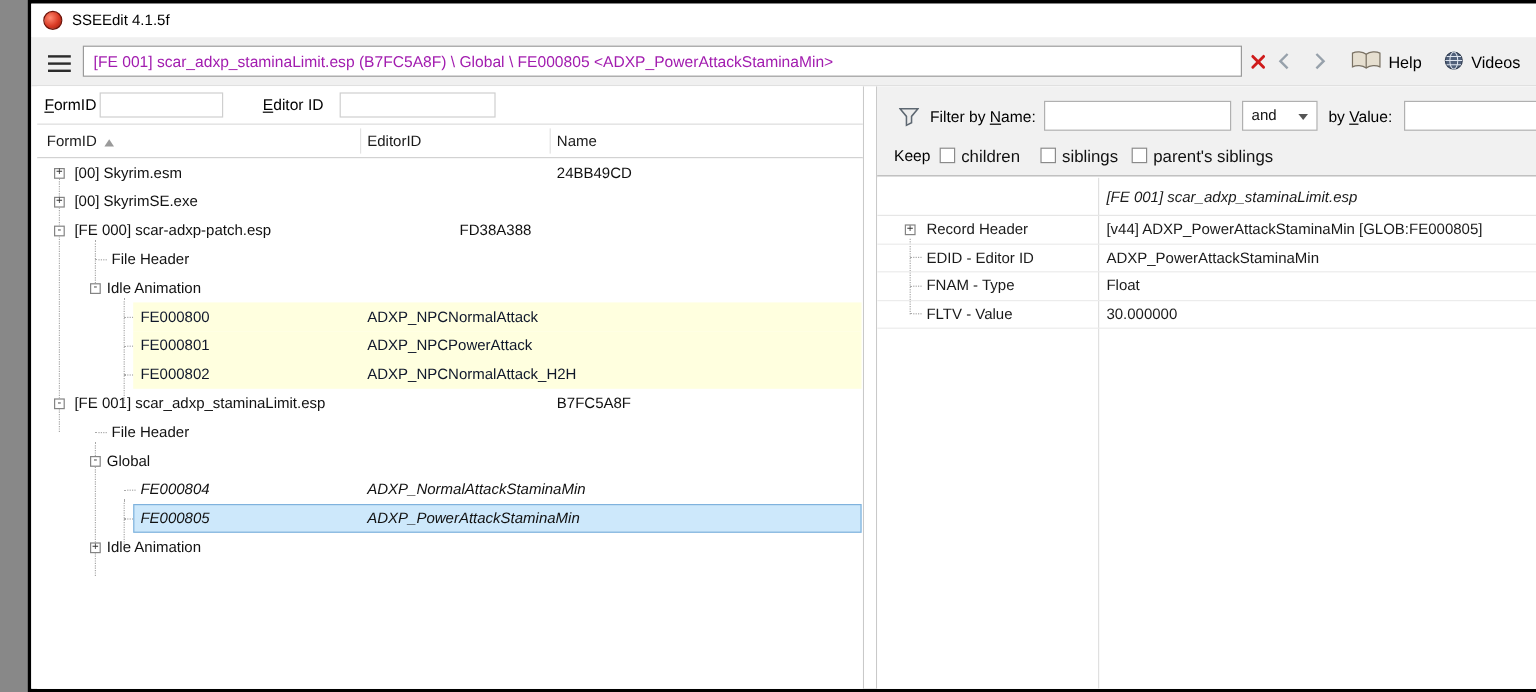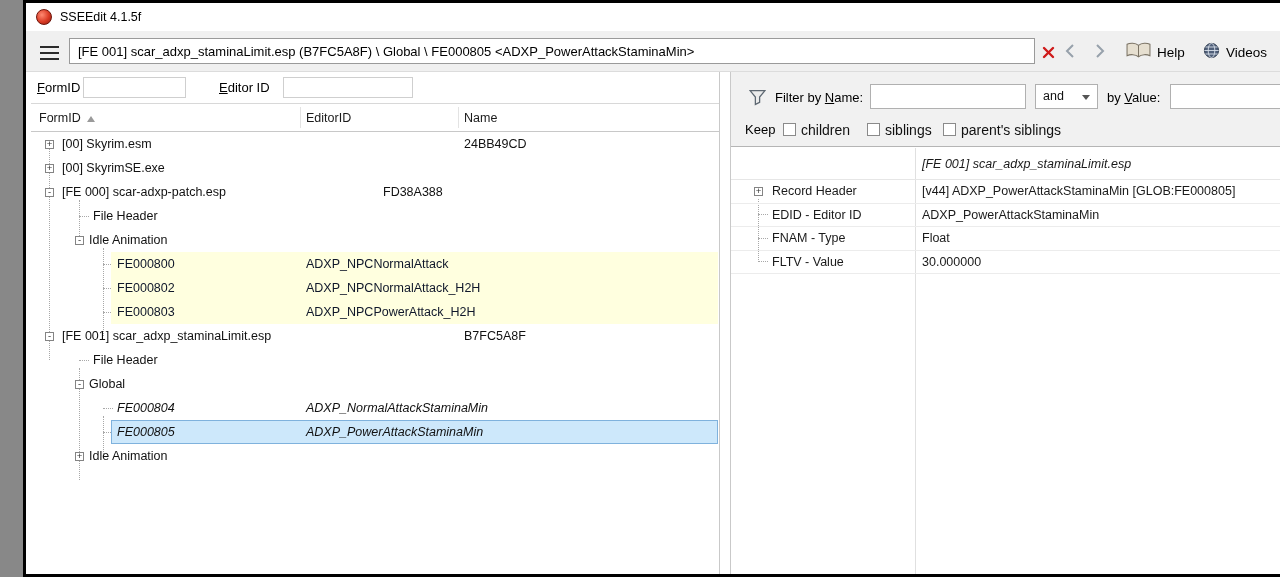--- a/index.html
+++ b/index.html
@@ -14,21 +14,21 @@
   .app-icon { position:absolute; left:10px; top:6px; width:16px; height:16px; border-radius:50%;
     background:radial-gradient(circle at 35% 35%, #ff8a72 0%, #d93a24 55%, #8c1d10 100%);
     border:1px solid #6e140a; }
   .win-title { position:absolute; left:34px; top:7px; font-size:12.5px; color:#000; }
   
   .toolbar { position:relative; height:41px; background:#f0f0f0; border-bottom:1px solid #dcdcdc; overflow:hidden; }
   .bars { position:absolute; left:14px; top:11px; cursor:pointer; }
   .bars i { display:block; width:19px; height:2px; background:#2b2b2b; margin:4px 0; }
   .pathbox { position:absolute; left:43px; top:7px; width:966px; height:26px;
     border:1px solid #9a9a9a; background:#fff; font-family:"Liberation Sans",sans-serif;
-    font-size:13px; color:#000000; padding:0 8px; }
+    font-size:13px; color:#a21caf; padding:0 8px; }
   .tico { position:absolute; top:12px; cursor:pointer; }
   .help-btn,.videos-btn { position:absolute; top:10px; display:flex; align-items:center; gap:6px;
     font-size:13.5px; color:#000; cursor:pointer; height:22px; }
   .cut-circle { position:absolute; left:1256px; top:12px; width:17px; height:17px; border-radius:50%;
     background:radial-gradient(circle at 35% 35%, #e08a5a 0%, #a0432a 60%, #5e1f10 100%);
     border:1px solid #4a160a; }
   
   .main { position:relative; height:502px; background:#fff; }
   .left-panel { position:absolute; left:5px; top:0; width:689px; height:100%;
     border-right:1px solid #c9c9c9; background:#fff; }
@@ -194,27 +194,27 @@
           <span class="exp">-</span>
           <span class="cf">Idle Animation</span>
         </div>
         <div class="trow l2 row-new">
           <span class="conn"></span>
           <span class="cf">FE000800</span>
           <span class="ce">ADXP_NPCNormalAttack</span>
         </div>
         <div class="trow l2 row-new">
           <span class="conn"></span>
+          <span class="cf">FE000801</span>
+          <span class="ce">ADXP_NPCPowerAttack</span>
+        </div>
+        <div class="trow l2 row-new">
+          <span class="conn"></span>
           <span class="cf">FE000802</span>
           <span class="ce">ADXP_NPCNormalAttack_H2H</span>
-        </div>
-        <div class="trow l2 row-new">
-          <span class="conn"></span>
-          <span class="cf">FE000803</span>
-          <span class="ce">ADXP_NPCPowerAttack_H2H</span>
         </div>
         <div class="trow l0">
           <span class="exp">-</span>
           <span class="cf">[FE 001] scar_adxp_staminaLimit.esp</span>
           <span class="cn">B7FC5A8F</span>
         </div>
         <div class="trow l1l">
           <span class="conn"></span>
           <span class="cf">File Header</span>
         </div>

